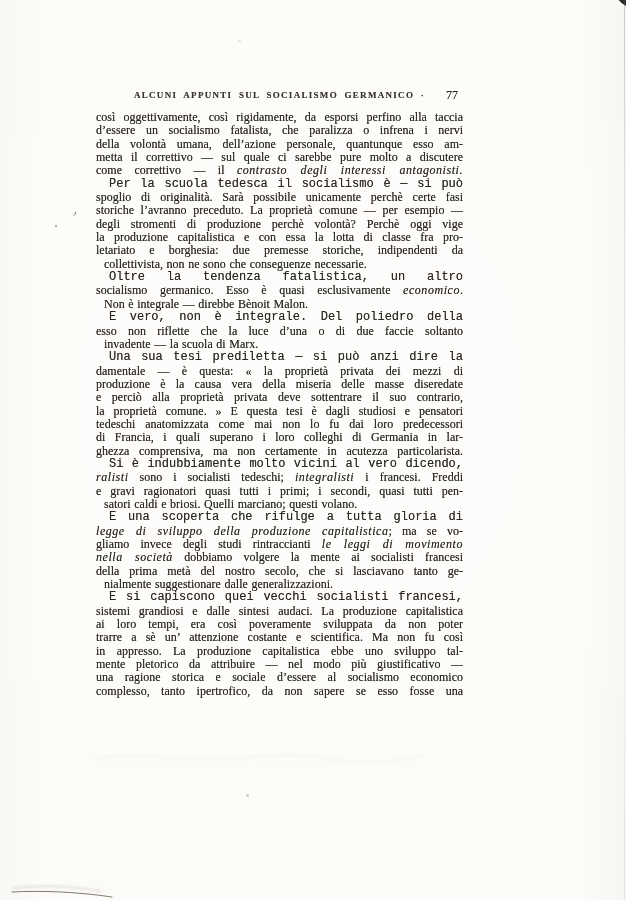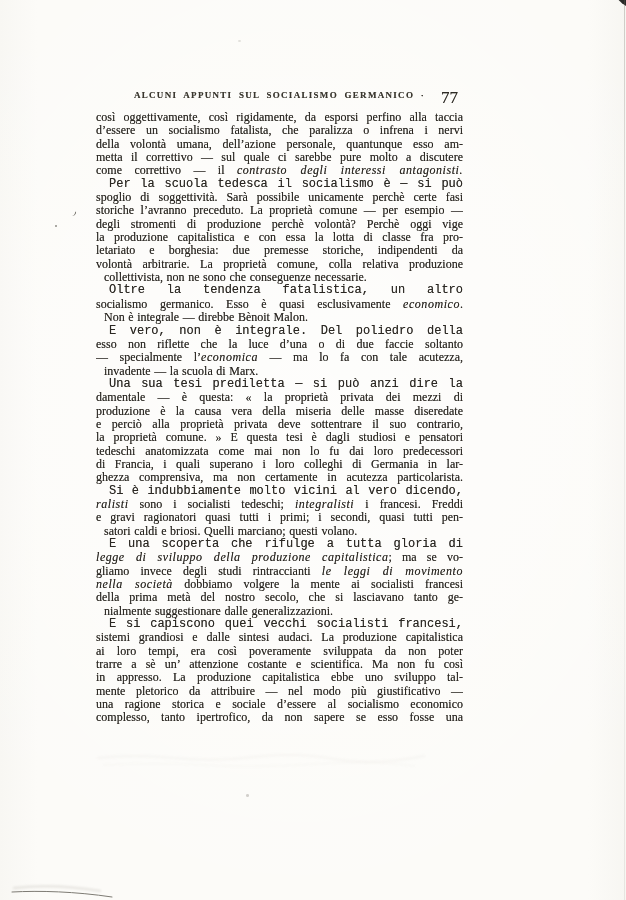--- a/index.html
+++ b/index.html
@@ -35,21 +35,21 @@
     letter-spacing: 1.3px;
     word-spacing: 3px;
     color: #3a372f;
     text-shadow: 0 0 0.5px rgba(58,55,47,0.55);
     white-space: nowrap;
   }
   .page-number {
     position: absolute;
     right: 5px;
     top: -2px;
-    font-size: 17px;
+    font-size: 12px;
     font-weight: 400;
     color: #2e2b25;
     text-shadow: 0 0 0.5px rgba(46,43,37,0.6);
   }
 
   
   .text-block {
     position: absolute;
     left: 96px;
     top: 111px;
@@ -150,37 +150,35 @@
   <div class="text-block" id="text-block">
       <div class="para">
         <div class="line"><span class="rm">così oggettivamente, così rigidamente, da esporsi perfino alla taccia</span></div>
         <div class="line"><span class="rm">d’essere un socialismo fatalista, che paralizza o infrena i nervi</span></div>
         <div class="line"><span class="rm">della volontà umana, dell’azione personale, quantunque esso am-</span></div>
         <div class="line"><span class="rm">metta il correttivo — sul quale ci sarebbe pure molto a discutere</span></div>
         <div class="line"><span class="rm">come correttivo — il </span><span class="it">contrasto degli interessi antagonisti.</span></div>
       </div>
       <div class="para">
         <div class="line indent"><span class="rm">Per la scuola tedesca il socialismo è — si può quasi dire —</span></div>
-        <div class="line"><span class="rm">spoglio di soggettività. Sarà possibile unicamente perchè certe fasi</span></div>
+        <div class="line"><span class="rm">spoglio di originalità. Sarà possibile unicamente perchè certe fasi</span></div>
         <div class="line"><span class="rm">storiche l’avranno preceduto. La proprietà comune — per esempio —</span></div>
         <div class="line"><span class="rm">degli stromenti di produzione perchè volontà? Perchè oggi vige</span></div>
         <div class="line"><span class="rm">la produzione capitalistica e con essa la lotta di classe fra pro-</span></div>
         <div class="line"><span class="rm">letariato e borghesia: due premesse storiche, indipendenti da</span></div>
-        <div class="line"><span class="rm">volontà arbitrarie. La proprietà comune, colla relativa produzione</span></div>
         <div class="line endline"><span class="rm">collettivista, non ne sono che conseguenze necessarie.</span></div>
       </div>
       <div class="para">
         <div class="line indent"><span class="rm">Oltre la tendenza fatalistica, un altro carattere saliente ha il</span></div>
         <div class="line"><span class="rm">socialismo germanico. Esso è quasi esclusivamente </span><span class="it">economico</span><span class="rm">.</span></div>
         <div class="line endline"><span class="rm">Non è integrale — direbbe Bènoit Malon.</span></div>
       </div>
       <div class="para">
         <div class="line indent"><span class="rm">È vero, non è integrale. Del poliedro della questione sociale</span></div>
         <div class="line"><span class="rm">esso non riflette che la luce d’una o di due faccie soltanto</span></div>
-        <div class="line"><span class="rm">— specialmente l’</span><span class="it">economica</span><span class="rm"> — ma lo fa con tale acutezza,</span></div>
         <div class="line endline"><span class="rm">invadente — la scuola di Marx.</span></div>
       </div>
       <div class="para">
         <div class="line indent"><span class="rm">Una sua tesi prediletta — si può anzi dire la sua tesi fon-</span></div>
         <div class="line"><span class="rm">damentale — è questa: « la proprietà privata dei mezzi di</span></div>
         <div class="line"><span class="rm">produzione è la causa vera della miseria delle masse diseredate</span></div>
         <div class="line"><span class="rm">e perciò alla proprietà privata deve sottentrare il suo contrario,</span></div>
         <div class="line"><span class="rm">la proprietà comune. » E questa tesi è dagli studiosi e pensatori</span></div>
         <div class="line"><span class="rm">tedeschi anatomizzata come mai non lo fu dai loro predecessori</span></div>
         <div class="line"><span class="rm">di Francia, i quali superano i loro colleghi di Germania in lar-</span></div>

